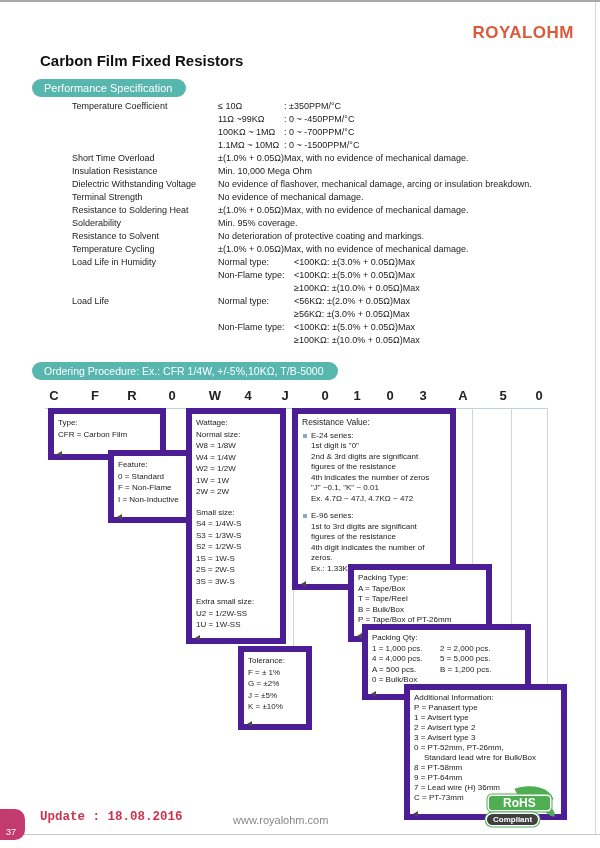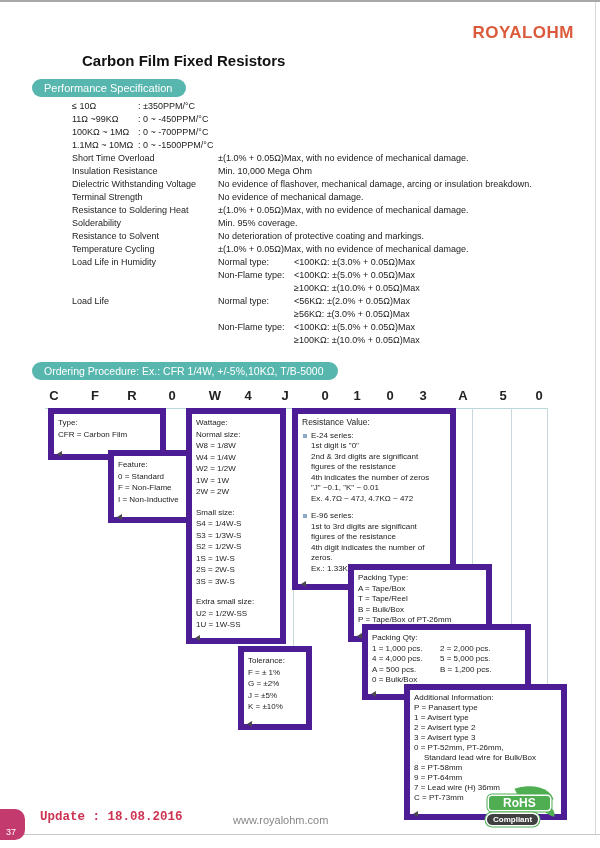--- a/index.html
+++ b/index.html
@@ -4,21 +4,21 @@
 <style>
   html,body{margin:0;padding:0;background:#ffffff;}
   body{width:600px;height:848px;position:relative;font-family:"Liberation Sans",sans-serif;color:#1c1c1c;overflow:hidden;}
 
   
   .edge-top{position:absolute;left:0;top:0;width:600px;height:2px;background:#a8a8a8;}
   .edge-right{position:absolute;left:595px;top:2px;width:1px;height:832px;background:#d8d8d8;}
   .edge-bottom{position:absolute;left:0;top:834px;width:600px;height:1px;background:#c9c9c9;}
 
   .logo{position:absolute;right:26px;top:23px;font-size:17px;font-weight:bold;color:#dc5a3c;letter-spacing:.5px;}
-  .title{position:absolute;left:40px;top:52px;font-size:15px;font-weight:bold;color:#111;margin-left:42px;}
+  .title{position:absolute;left:40px;top:52px;font-size:15px;font-weight:bold;color:#111;}
 
   .pill{position:absolute;background:#57b6ae;color:#fff;border-radius:11px;font-size:11px;padding:3px 14px 3px 12px;white-space:nowrap;}
   .pill.perf{left:32px;top:79px;}
   .pill.order{left:32px;top:362px;font-size:10.5px;}
 
   
   .spec{position:absolute;left:72px;top:100px;width:508px;font-size:9px;line-height:13px;}
   .srow{display:flex;}
   .slabel{width:146px;flex:none;}
   .sval{flex:1;}
@@ -75,20 +75,21 @@
 <div class="edge-right"></div>
 <div class="edge-bottom"></div>
 
 <div class="logo">ROYALOHM</div>
 <div class="title">Carbon Film Fixed Resistors</div>
 
 <div class="pill perf">Performance Specification</div>
 
 <div class="spec">
   <div class="srow">
+    <div class="slabel">Temperature Coefficient</div>
     <div class="sval">
       <div class="tc-row">
           <span class="tc-cond">≤ 10Ω</span>
           <span>:  ±350PPM/°C</span>
         </div>
       <div class="tc-row">
           <span class="tc-cond">11Ω ~99KΩ</span>
           <span>:  0 ~ -450PPM/°C</span>
         </div>
       <div class="tc-row">

